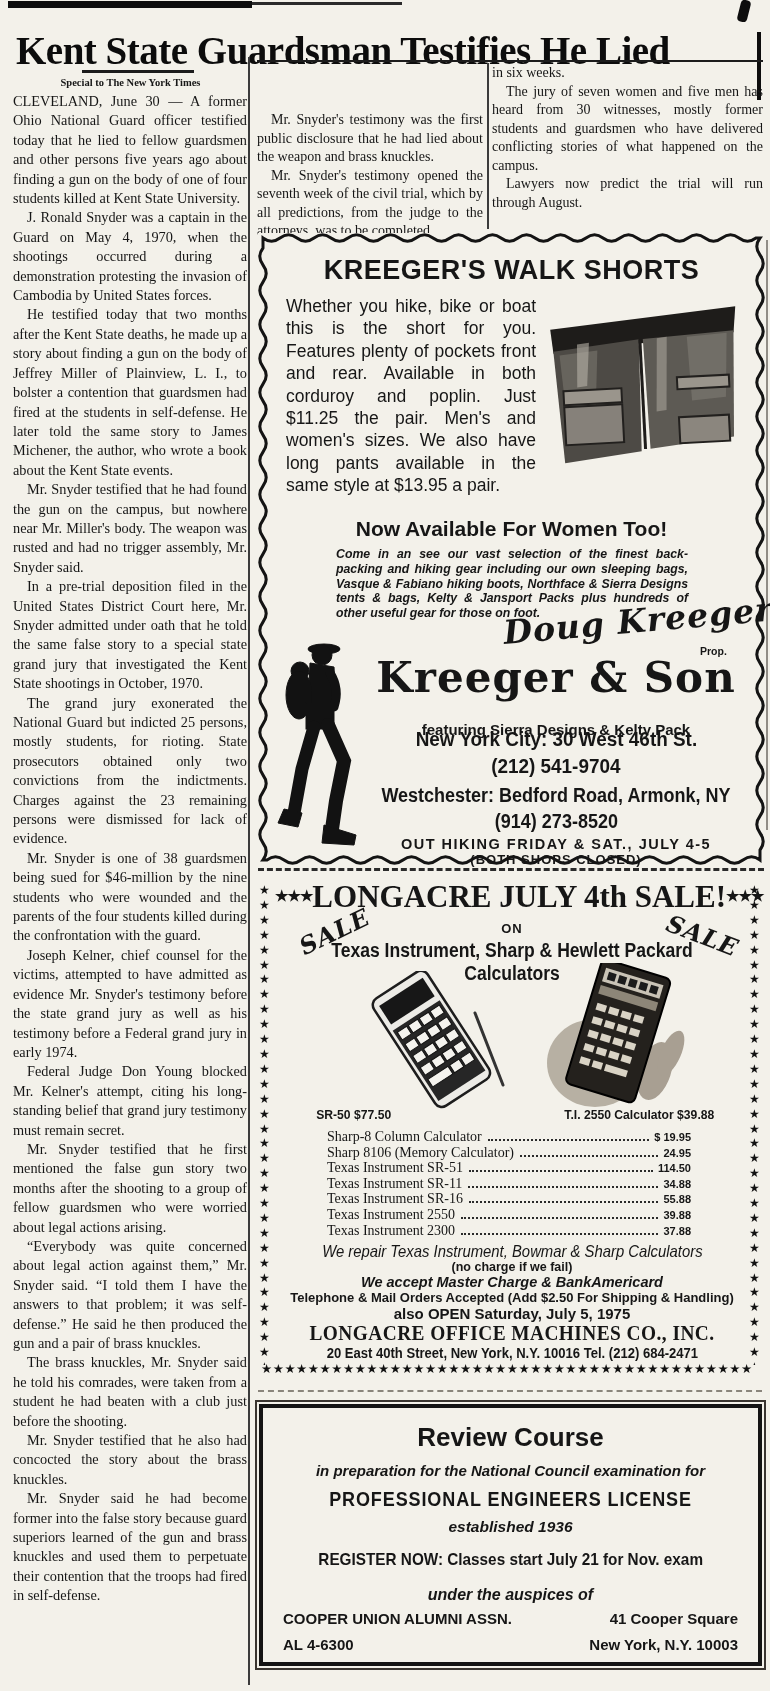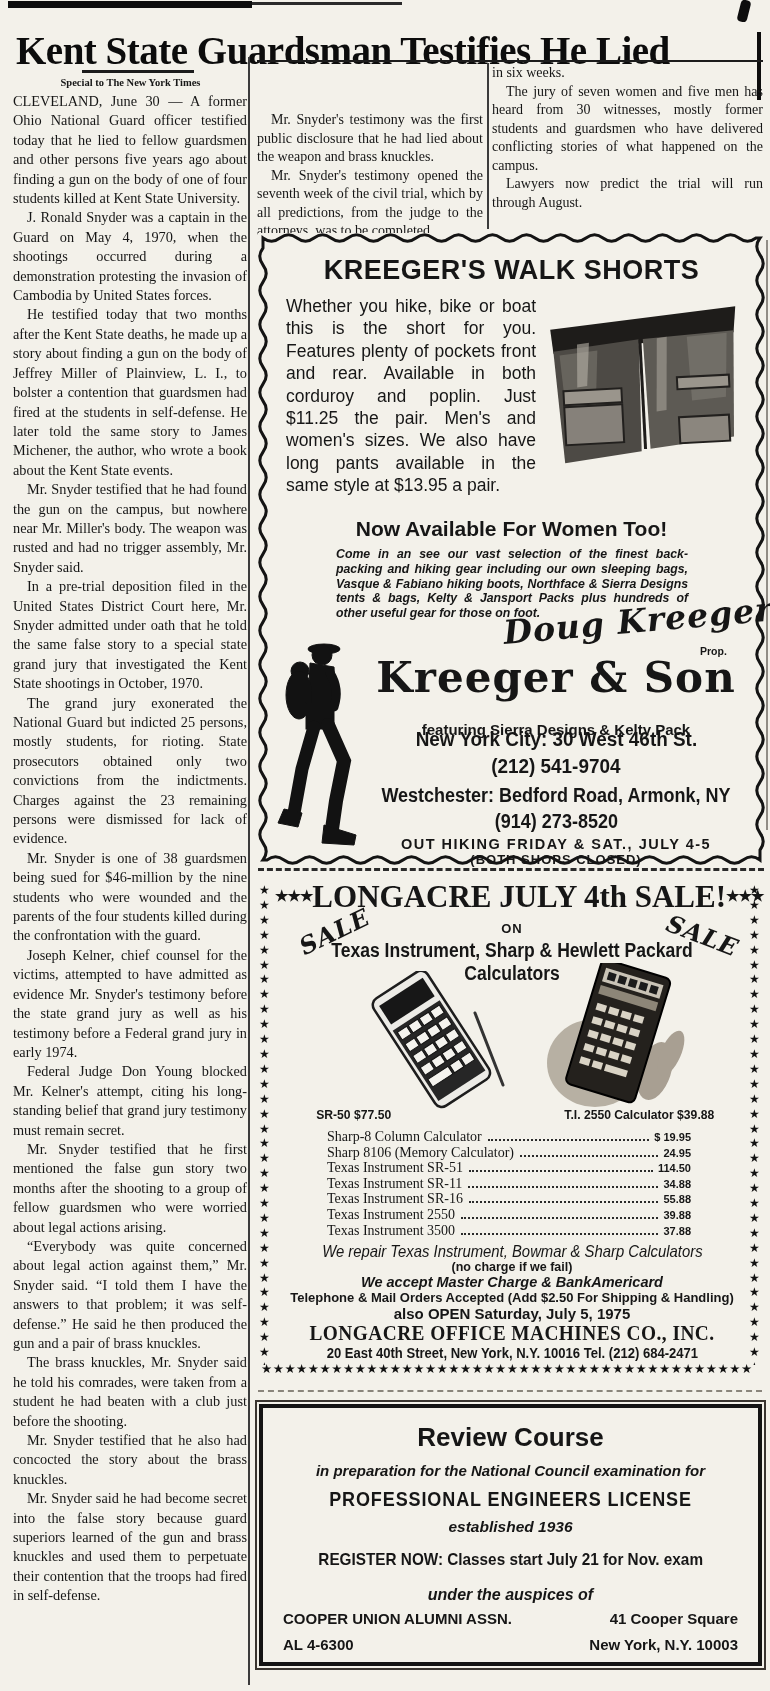--- a/index.html
+++ b/index.html
@@ -130,21 +130,21 @@
     <p>Mr. Snyder testified that he had found the gun on the campus, but nowhere near Mr. Miller's body. The weapon was rusted and had no trigger assembly, Mr. Snyder said.</p>
     <p>In a pre-trial deposition filed in the United States District Court here, Mr. Snyder admitted under oath that he told the same false story to a special state grand jury that investigated the Kent State shootings in October, 1970.</p>
     <p>The grand jury exonerated the National Guard but indicted 25 persons, mostly students, for rioting. State prosecutors obtained only two convictions from the indictments. Charges against the 23 remaining persons were dismissed for lack of evidence.</p>
     <p>Mr. Snyder is one of 38 guardsmen being sued for $46-million by the nine students who were wounded and the parents of the four students killed during the confrontation with the guard.</p>
     <p>Joseph Kelner, chief counsel for the victims, attempted to have admitted as evidence Mr. Snyder's testimony before the state grand jury as well as his testimony before a Federal grand jury in early 1974.</p>
     <p>Federal Judge Don Young blocked Mr. Kelner's attempt, citing his long-standing belief that grand jury testimony must remain secret.</p>
     <p>Mr. Snyder testified that he first mentioned the false gun story two months after the shooting to a group of fellow guardsmen who were worried about legal actions arising.</p>
     <p>“Everybody was quite concerned about legal action against them,” Mr. Snyder said. “I told them I have the answers to that problem; it was self-defense.” He said he then produced the gun and a pair of brass knuckles.</p>
     <p>The brass knuckles, Mr. Snyder said he told his comrades, were taken from a student he had beaten with a club just before the shooting.</p>
     <p>Mr. Snyder testified that he also had concocted the story about the brass knuckles.</p>
-    <p>Mr. Snyder said he had become secret into the false story because guard superiors learned of the gun and brass knuckles and used them to perpetuate their contention that the troops had fired in self-defense.</p>
+    <p>Mr. Snyder said he had become former into the false story because guard superiors learned of the gun and brass knuckles and used them to perpetuate their contention that the troops had fired in self-defense.</p>
   </div>
   <div class="abs newscol" id="col2">
     <p>Mr. Snyder's testimony was the first public disclosure that he had lied about the weapon and brass knuckles.</p>
     <p>Mr. Snyder's testimony opened the seventh week of the civil trial, which by all predictions, from the judge to the attorneys, was to be completed</p>
   </div>
   <div class="abs newscol" id="col3">
     <p class="noindent">in six weeks.</p>
     <p>The jury of seven women and five men has heard from 30 witnesses, mostly former students and guardsmen who have delivered conflicting stories of what happened on the campus.</p>
     <p>Lawyers now predict the trial will run through August.</p>
   </div>
@@ -314,21 +314,21 @@
           <span class="pname">Texas Instrument SR-16</span>
           <span class="leader"></span>
           <span class="pprice">55.88</span>
         </div>
       <div class="prow">
           <span class="pname">Texas Instrument 2550</span>
           <span class="leader"></span>
           <span class="pprice">39.88</span>
         </div>
       <div class="prow">
-          <span class="pname">Texas Instrument 3500</span>
+          <span class="pname">Texas Instrument 2300</span>
           <span class="leader"></span>
           <span class="pprice">37.88</span>
         </div>
     </div>
 
     <div class="abs sans ctr" id="longacre-repair"><span class="cond">We repair Texas Instrument, Bowmar &amp; Sharp Calculators</span></div>
     <div class="abs sans ctr" id="longacre-nocharge">(no charge if we fail)</div>
     <div class="abs sans ctr" id="longacre-accept">We accept Master Charge &amp; BankAmericard</div>
     <div class="abs sans ctr" id="longacre-mail">Telephone &amp; Mail Orders Accepted (Add $2.50 For Shipping &amp; Handling)</div>
     <div class="abs sans ctr" id="longacre-open">also OPEN Saturday, July 5, 1975</div>

